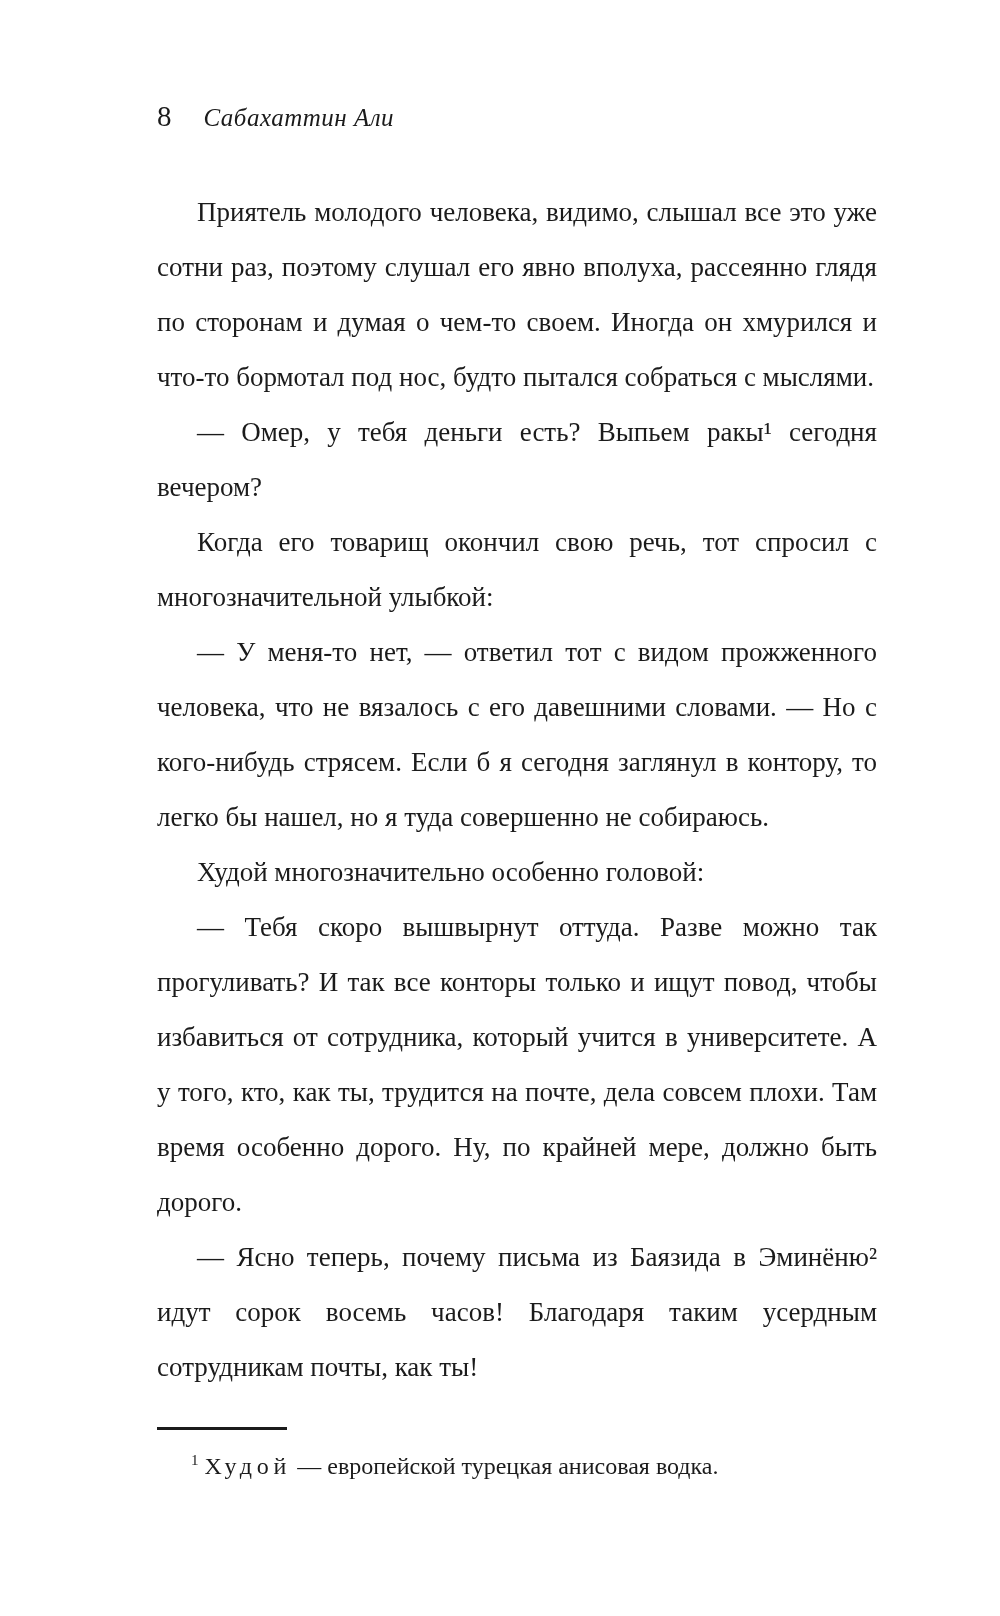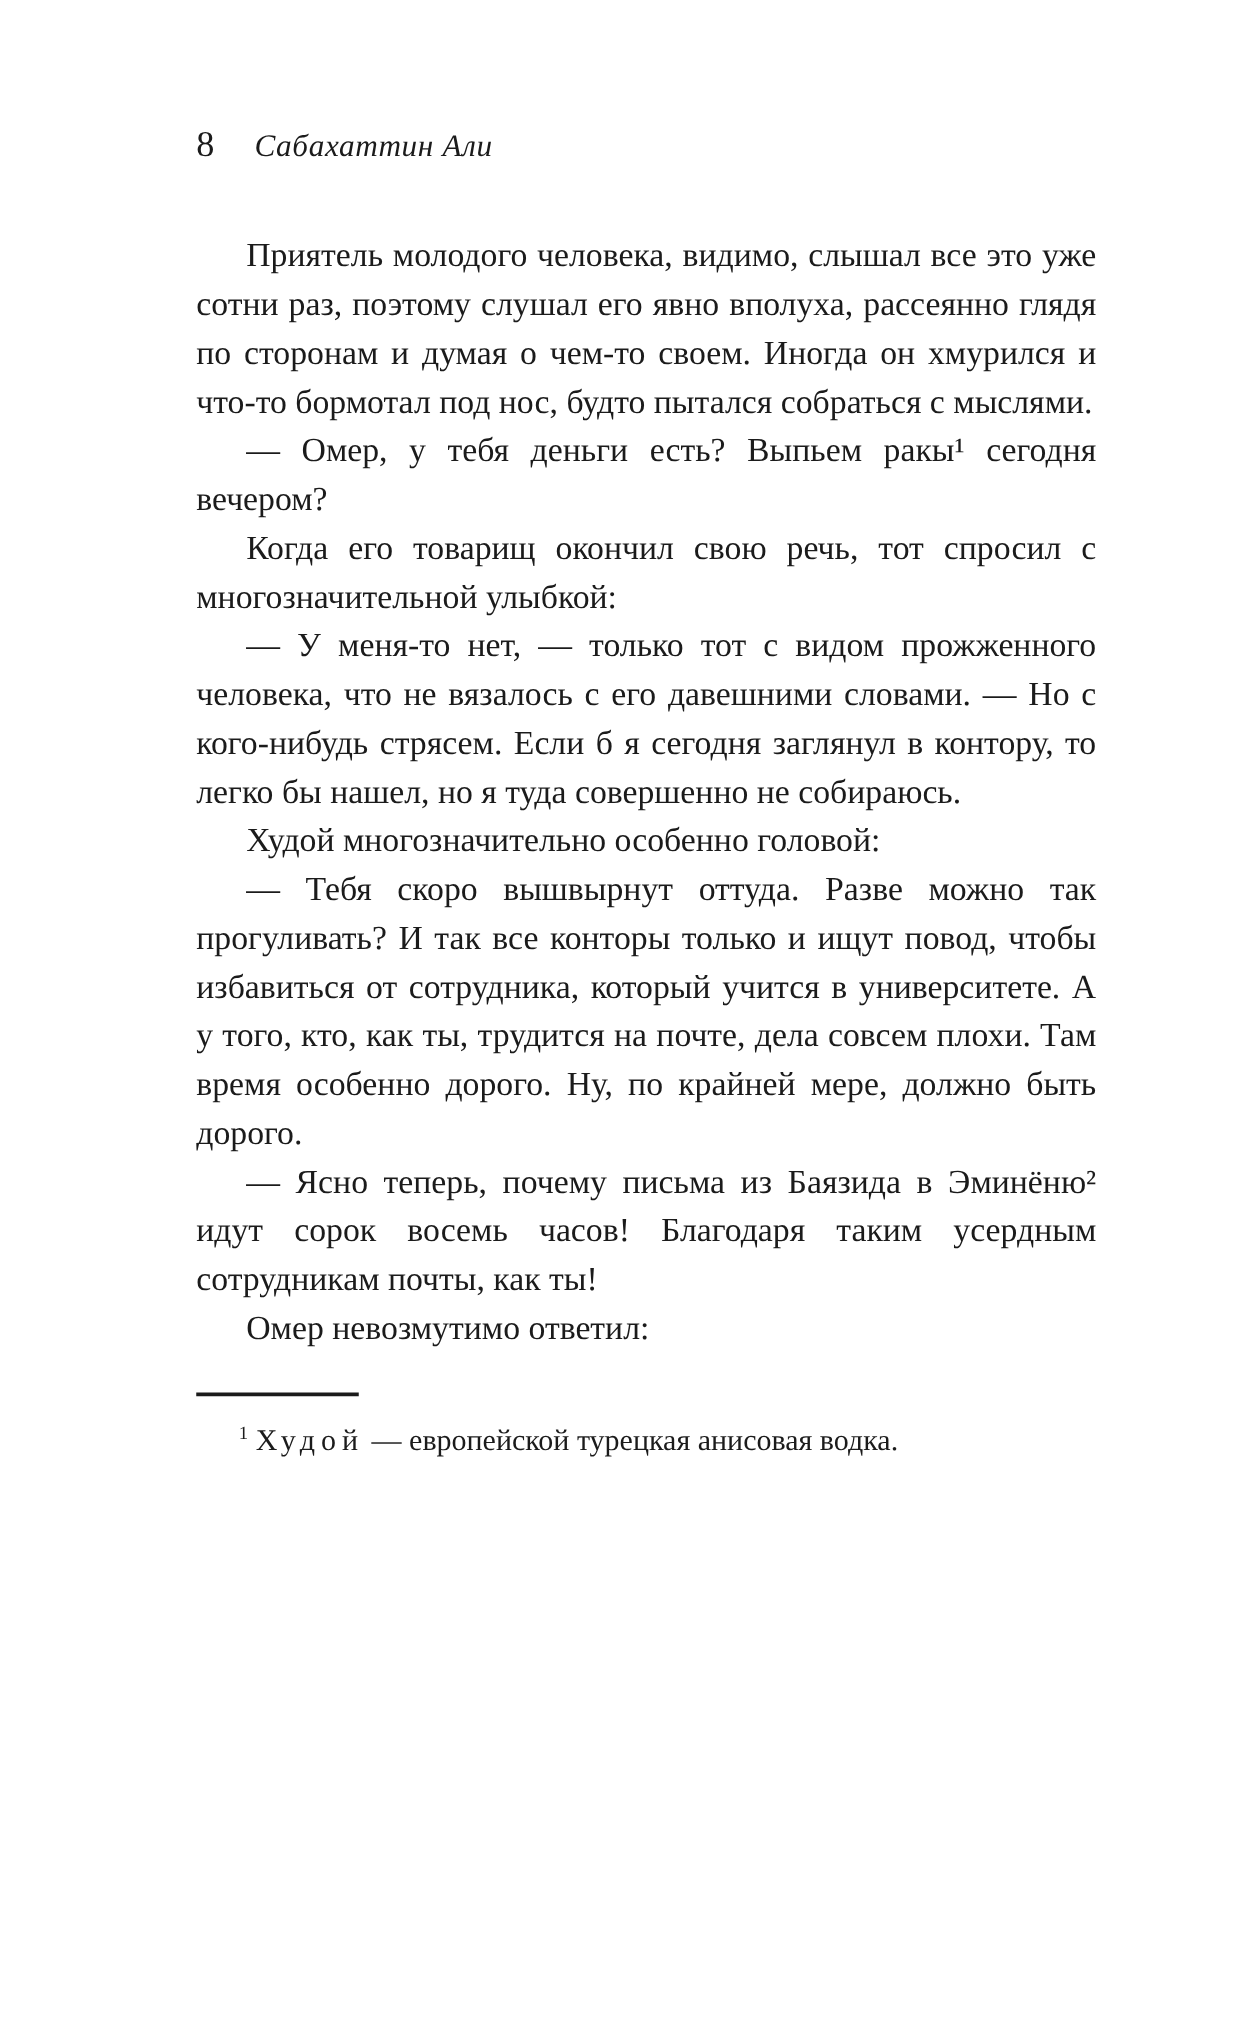--- a/index.html
+++ b/index.html
@@ -34,21 +34,21 @@
   }
   .running-head {
     font-size: 25px;
     font-style: italic;
     letter-spacing: 0.02em;
     text-align: right;
   }
   .body-text p {
     margin: 0;
     font-size: 27px;
-    line-height: 39px;
+    line-height: 55px;
     text-align: justify;
     text-indent: 40px;
   }
   .footnote-area {
     margin-top: 32px;
   }
   .footnote-rule {
     width: 130px;
     height: 3px;
     background: #1b1b1b;
@@ -77,25 +77,24 @@
 
     <div class="page-header">
       <span class="page-number">8</span>
       <span class="running-head">Сабахаттин Али</span>
     </div>
 
     <div class="body-text">
       <p>Приятель молодого человека, видимо, слышал все это уже сотни раз, поэтому слушал его явно вполуха, рассеянно глядя по сторонам и думая о чем-то своем. Иногда он хмурился и что-то бормотал под нос, будто пытался собраться с мыслями.</p>
       <p>— Омер, у тебя деньги есть? Выпьем ракы¹ сегодня вечером?</p>
       <p>Когда его товарищ окончил свою речь, тот спросил с многозначительной улыбкой:</p>
-      <p>— У меня-то нет, — только тот с видом прожженного человека, что не вязалось с его давешними словами. — Но с кого-нибудь стрясем. Если б я сегодня заглянул в контору, то легко бы нашел, но я туда совершенно не собираюсь.</p>
+      <p>— У меня-то нет, — ответил тот с видом прожженного человека, что не вязалось с его давешними словами. — Но с кого-нибудь стрясем. Если б я сегодня заглянул в контору, то легко бы нашел, но я туда совершенно не собираюсь.</p>
       <p>Худой многозначительно особенно головой:</p>
       <p>— Тебя скоро вышвырнут оттуда. Разве можно так прогуливать? И так все конторы только и ищут повод, чтобы избавиться от сотрудника, который учится в университете. А у того, кто, как ты, трудится на почте, дела совсем плохи. Там время особенно дорого. Ну, по крайней мере, должно быть дорого.</p>
       <p>— Ясно теперь, почему письма из Баязида в Эминёню² идут сорок восемь часов! Благодаря таким усердным сотрудникам почты, как ты!</p>
-      <p>Омер невозмутимо ответил:</p>
     </div>
 
     <div class="footnote-area">
       <div class="footnote-rule"></div>
 
       <p class="footnote">
         <sup>1</sup>
         <span class="spaced">Худой</span>
         <span>— европейской турецкая анисовая водка.</span>
       </p>

